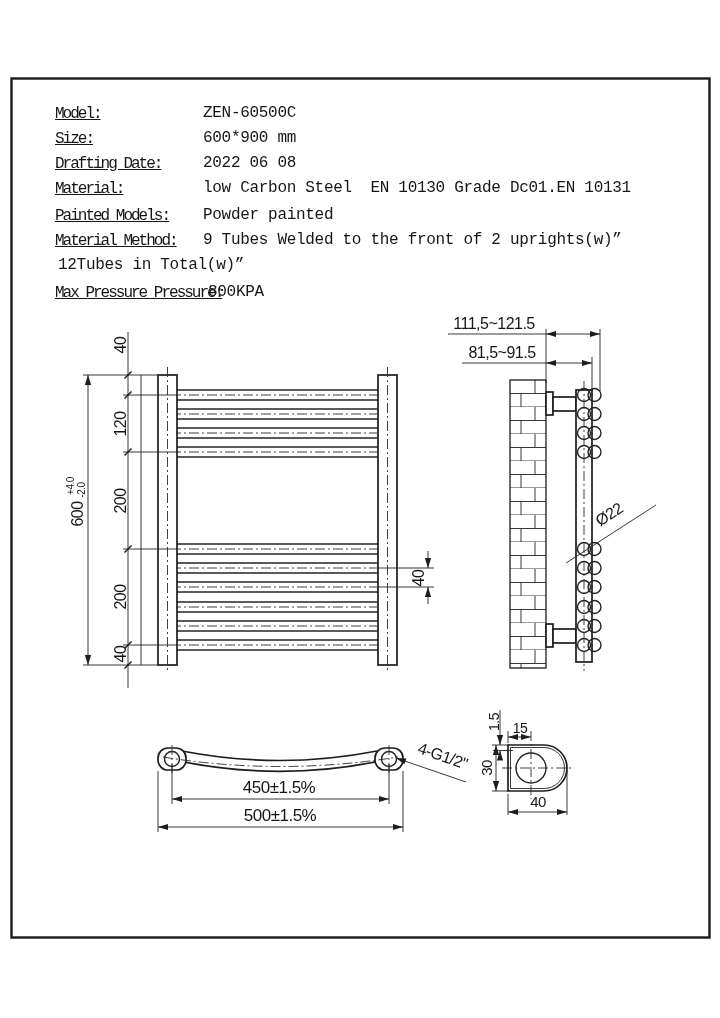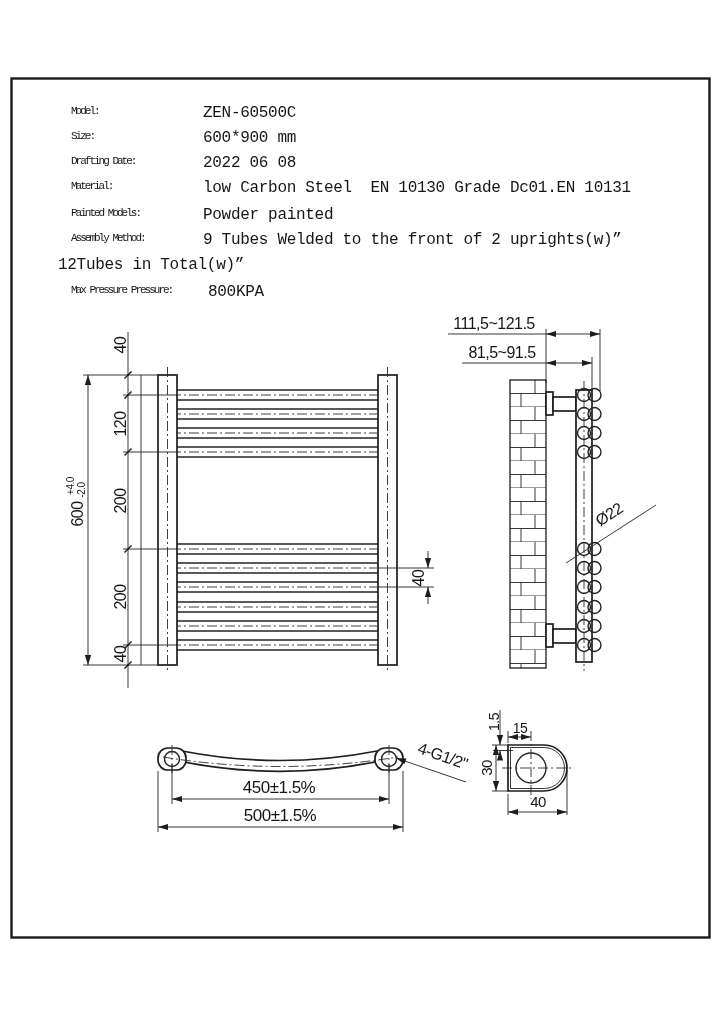--- a/index.html
+++ b/index.html
@@ -1,20 +1,20 @@
 <!DOCTYPE html>
 <html><head>
 <meta charset="utf-8">
 <style>
   html,body{margin:0;padding:0;background:#ffffff;}
   .page{position:relative;width:720px;height:1018px;background:#ffffff;overflow:hidden;
         font-family:"Liberation Mono",monospace;color:#161616;}
   .draw{position:absolute;left:0;top:0;width:720px;height:1018px;}
   .specs span{position:absolute;white-space:pre;}
-  .lbl{font-size:11px;letter-spacing:-2px;left:71px;}
+  .lbl{font-size:16px;letter-spacing:-2px;left:55px;text-decoration:underline;}
   .val{font-size:16px;letter-spacing:-0.3px;left:203px;}
   .note{font-size:16px;letter-spacing:-0.3px;left:45px;margin-left:13px;}
   svg .thin{stroke:#232323;stroke-width:0.9;fill:none;}
   svg .med{stroke:#232323;stroke-width:1.4;fill:none;}
   svg .obj{stroke:#1d1d1d;stroke-width:1.7;fill:none;}
   svg .objw{stroke:#1d1d1d;stroke-width:1.7;fill:#ffffff;}
   svg .cl{stroke:#2a2a2a;stroke-width:0.9;fill:none;stroke-dasharray:10 3 2 3;}
   svg text{fill:#161616;font-family:"Liberation Sans",sans-serif;font-size:16px;letter-spacing:-0.5px;}
   svg .arr{fill:#1d1d1d;stroke:none;}
   svg .tsm{font-size:10px;}
@@ -235,19 +235,19 @@
     <span class="lbl" style="top:105px">Model:</span>
     <span class="val" style="top:104px">ZEN-60500C</span>
     <span class="lbl" style="top:130px">Size:</span>
     <span class="val" style="top:129px">600*900 mm</span>
     <span class="lbl" style="top:155px">Drafting Date:</span>
     <span class="val" style="top:154px">2022 06 08</span>
     <span class="lbl" style="top:180px">Material:</span>
     <span class="val" style="top:179px">low Carbon Steel  EN 10130 Grade Dc01.EN 10131</span>
     <span class="lbl" style="top:207px">Painted Models:</span>
     <span class="val" style="top:206px">Powder painted</span>
-    <span class="lbl" style="top:232px">Assembly Method:</span>
+    <span class="lbl" style="top:232px">Material Method:</span>
     <span class="val" style="top:231px">9 Tubes Welded to the front of 2 uprights(w)”</span>
     <span class="note" style="top:256px">12Tubes in Total(w)”</span>
     <span class="lbl" style="top:284px">Max Pressure Pressure:</span>
     <span class="val" style="top:283px;left:208px">800KPA</span>
   </div>
 </div>
 
 </body></html>

